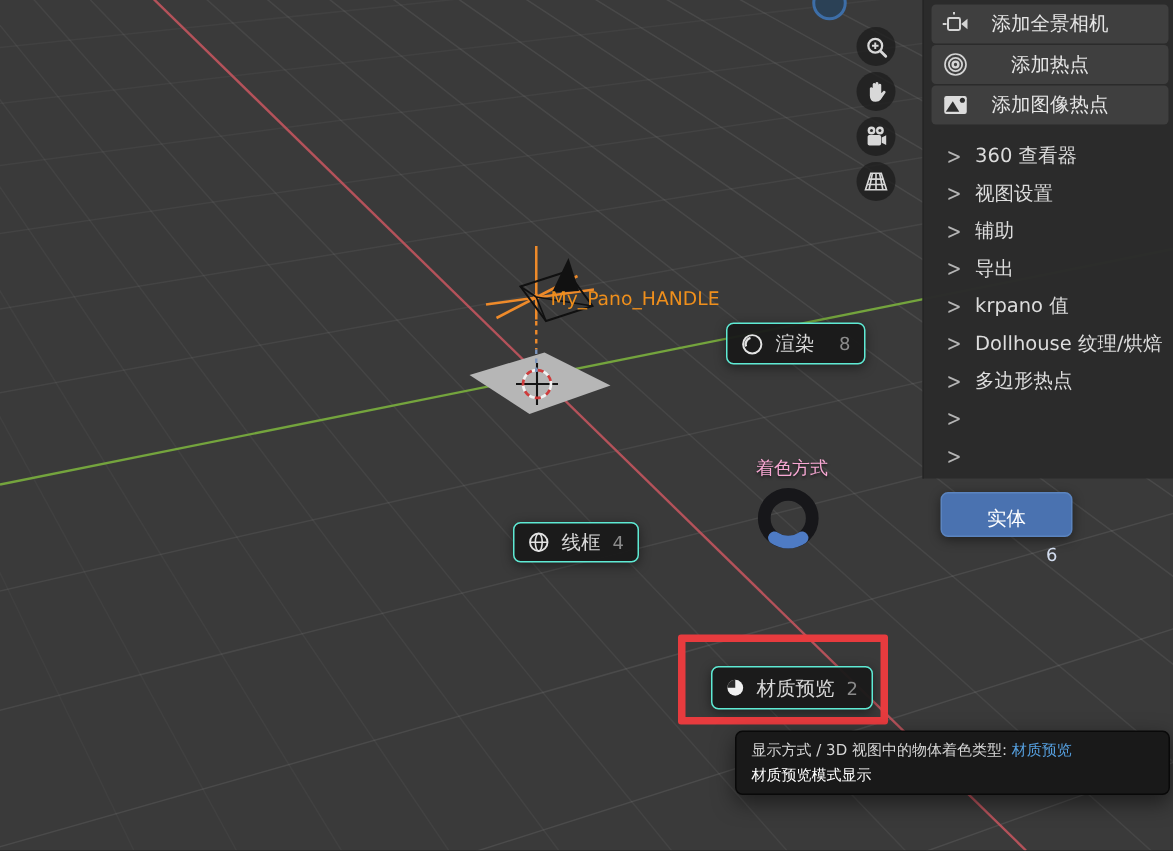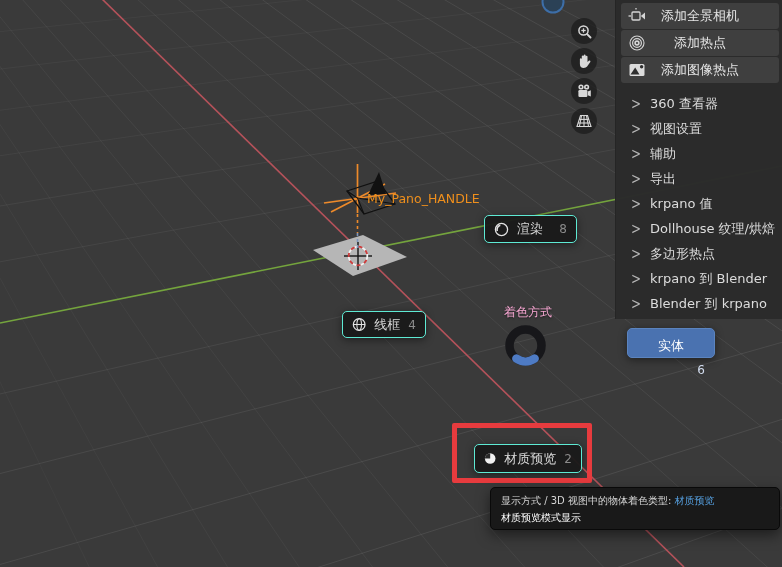--- a/index.html
+++ b/index.html
@@ -160,21 +160,21 @@
 
   <div class="pie-btn" style="left:484px;top:215px;width:93px;height:28px">
     <svg width="15" height="15" viewBox="-7.5 -7.5 15 15">
       <circle r="6.1" fill="none" stroke="#e3e3e3" stroke-width="1.3"></circle>
       <path d="M -4.2 1.5 A 4.4 4.4 0 0 1 -1.2 -4.2" fill="none" stroke="#e3e3e3" stroke-width="1.6"></path>
     </svg>
     <span>渲染</span>
     <span class="num">8</span>
   </div>
 
-  <div class="pie-btn" style="left:342px;top:311px;width:84px;height:27px">
+  <div class="pie-btn" style="left:342px;top:348px;width:84px;height:27px">
     <svg width="15" height="15" viewBox="-7.5 -7.5 15 15">
       <circle r="6.1" fill="none" stroke="#e3e3e3" stroke-width="1.3"></circle>
       <line x1="-6.1" y1="0" x2="6.1" y2="0" stroke="#e3e3e3" stroke-width="1.1"></line>
       <ellipse rx="2.4" ry="6.1" fill="none" stroke="#e3e3e3" stroke-width="1.1"></ellipse>
     </svg>
     <span>线框</span>
     <span class="num">4</span>
   </div>
 
   <div class="pie-btn active" style="left:627px;top:328px;width:88px;height:30px">
@@ -259,22 +259,20 @@
       <div class="section-row">
           <span class="chev">&gt;</span>
           <span>Dollhouse 纹理/烘焙</span>
         </div>
       <div class="section-row">
           <span class="chev">&gt;</span>
           <span>多边形热点</span>
         </div>
       <div class="section-row">
           <span class="chev">&gt;</span>
-          <span>krpano 到 Blender</span>
-        </div>
-      <div class="section-row">
-          <span class="chev">&gt;</span>
-          <span>Blender 到 krpano</span>
+        </div>
+      <div class="section-row">
+          <span class="chev">&gt;</span>
         </div>
     </div>
   </div>
 
 </div>
 
 </body></html>

